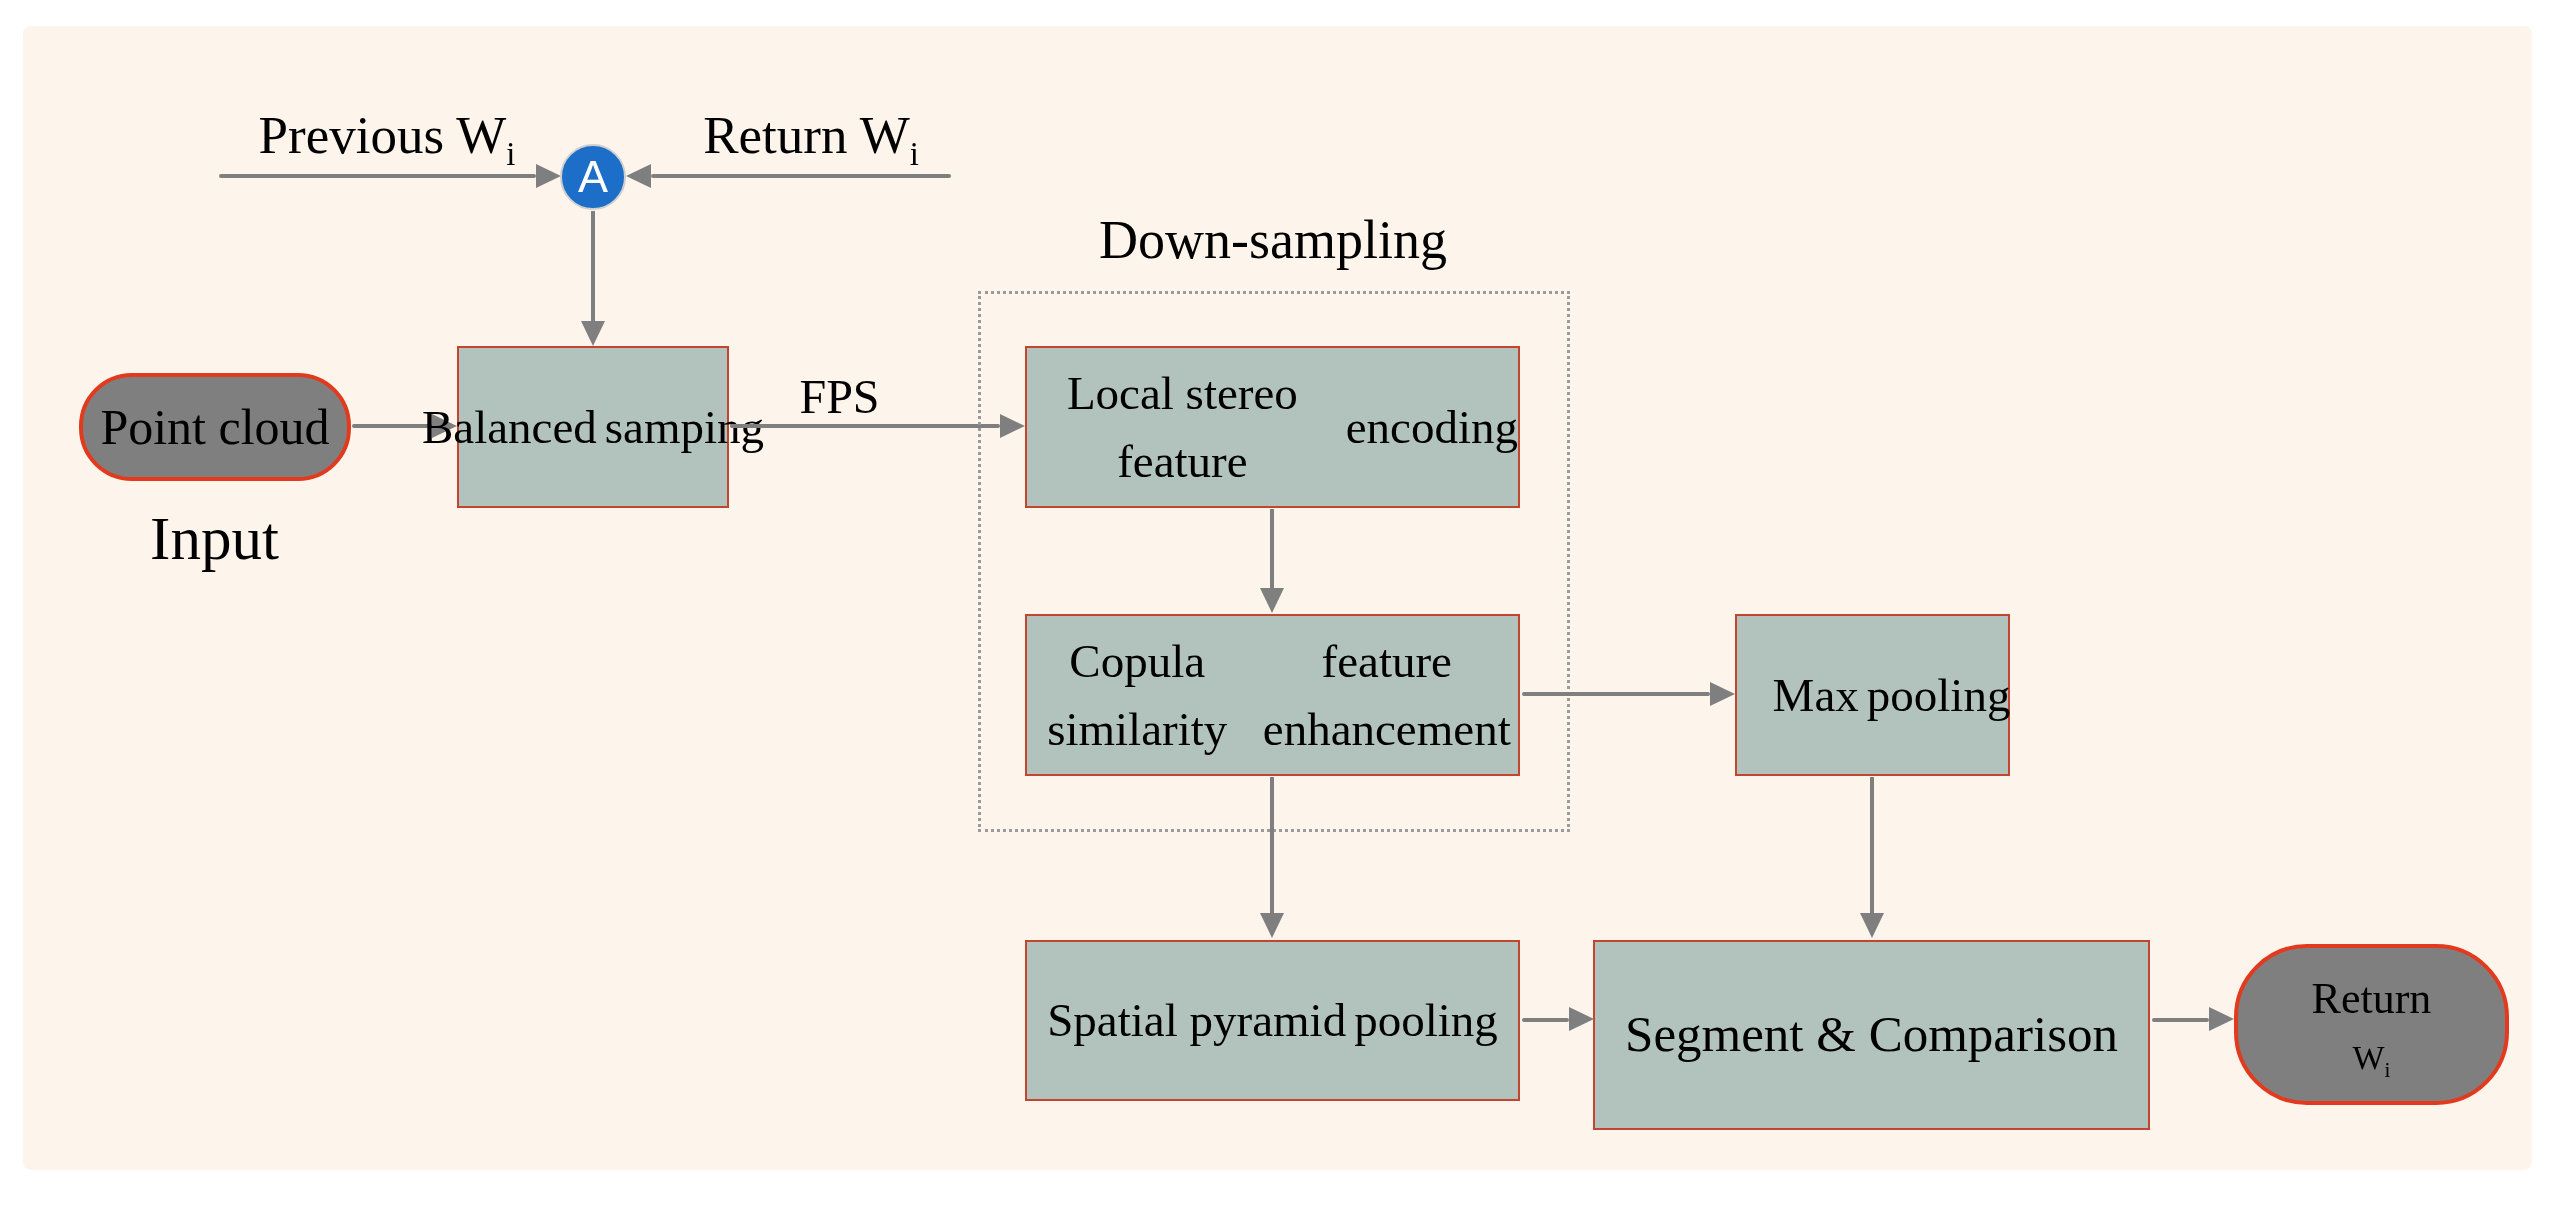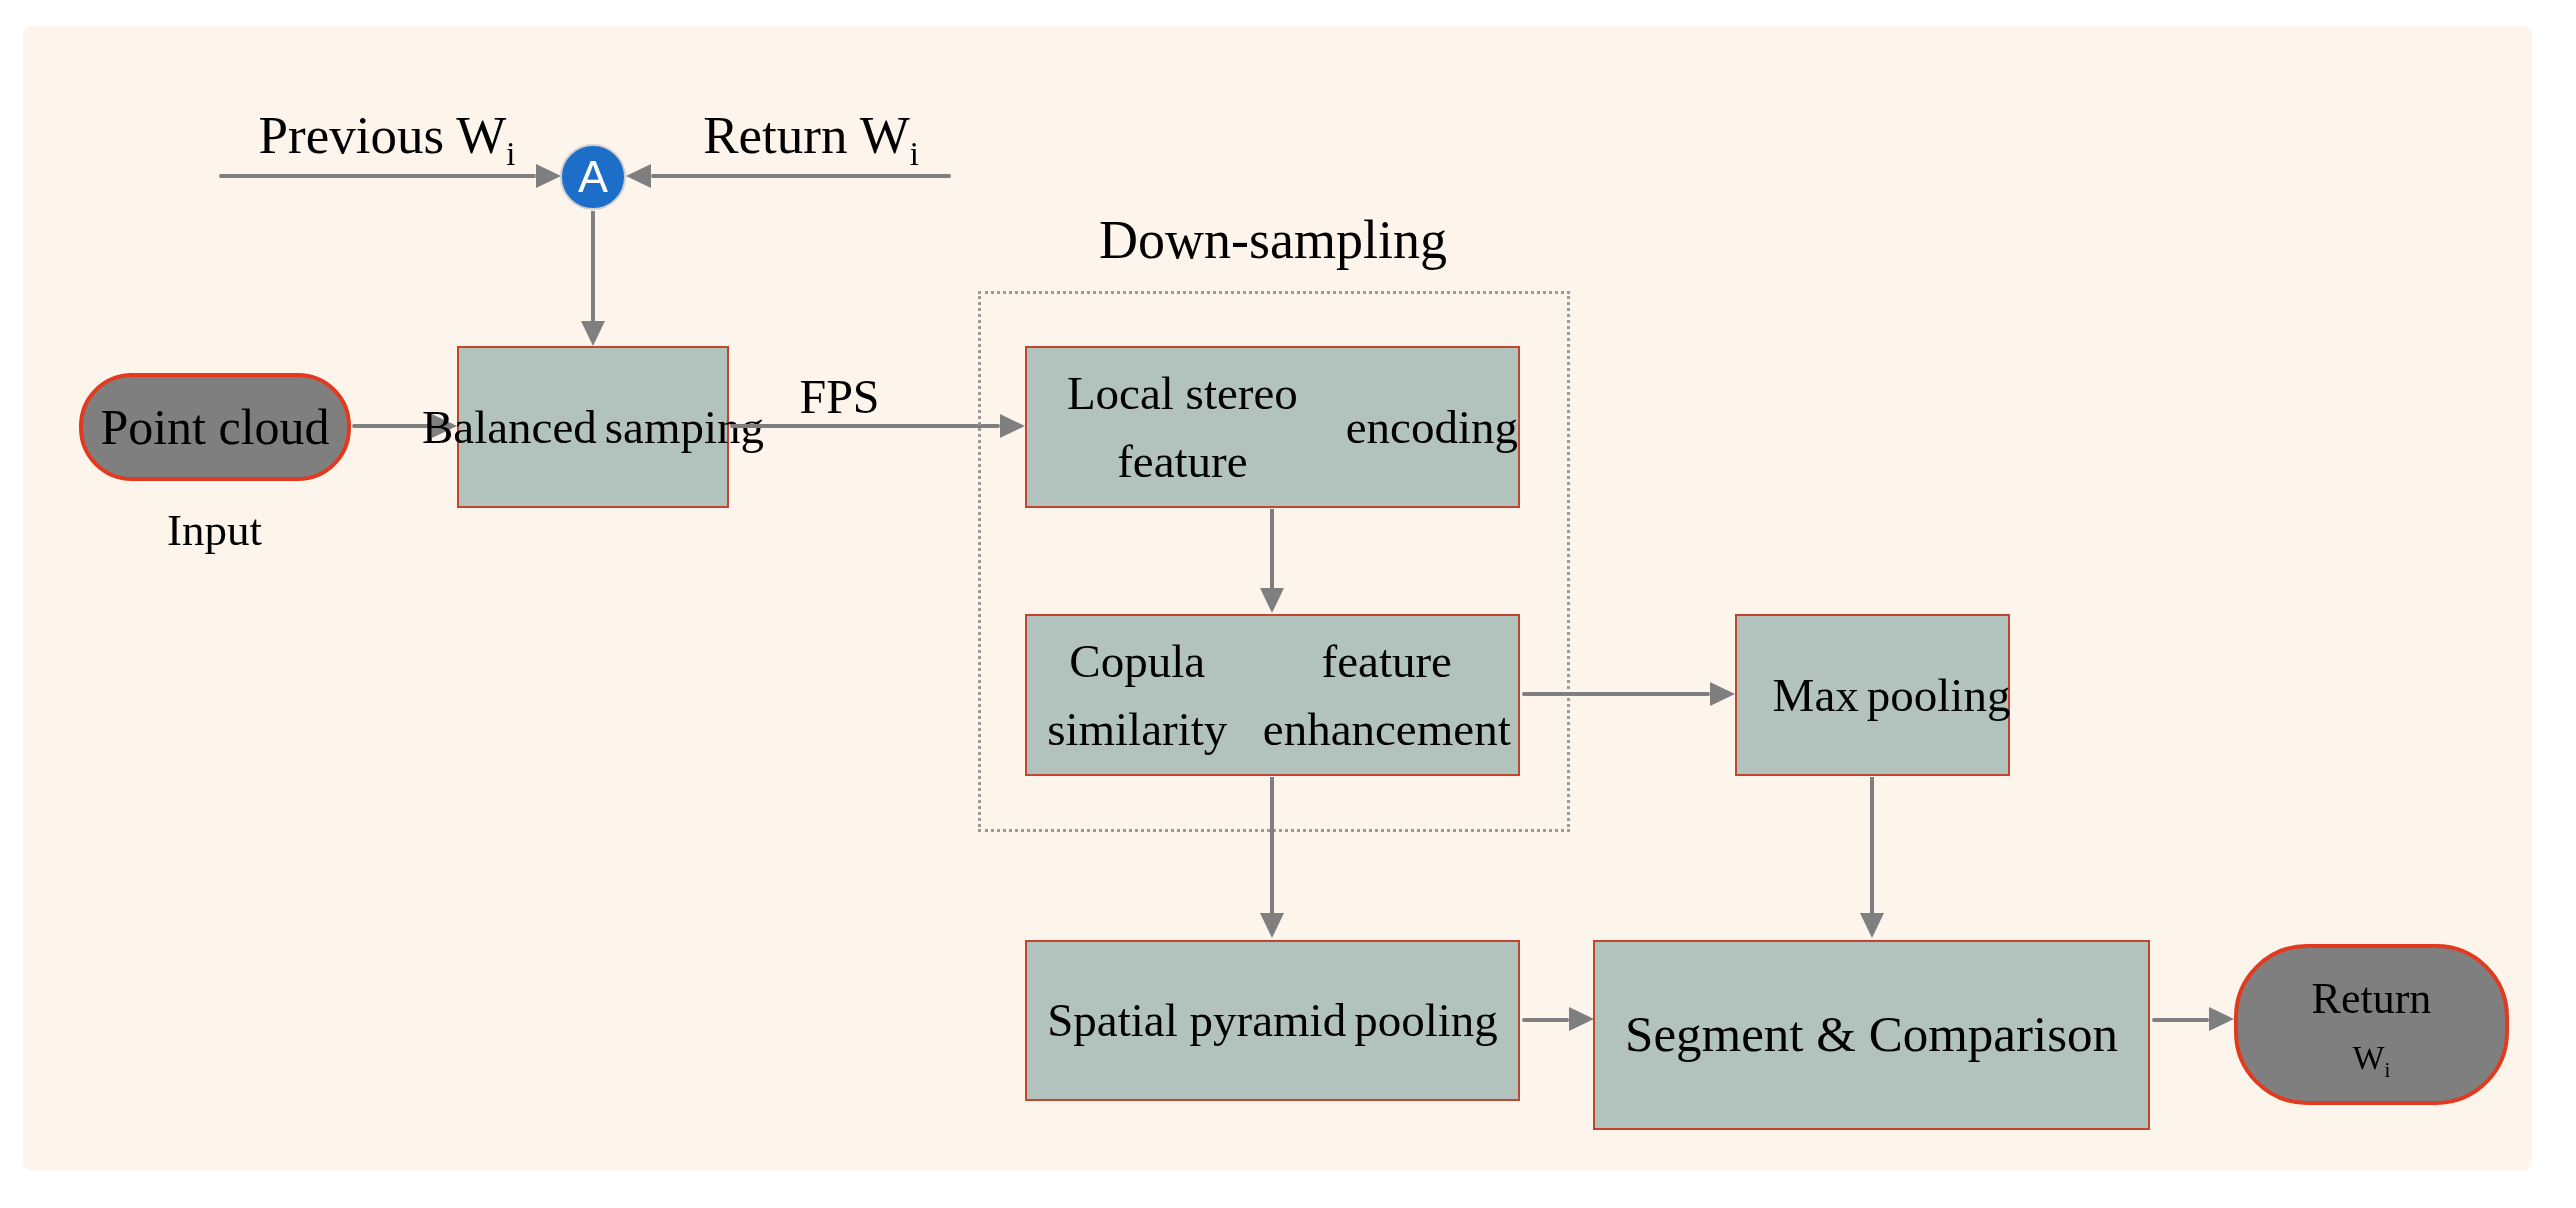--- a/index.html
+++ b/index.html
@@ -54,21 +54,21 @@
       <span>A</span>
     </div>
 
   <div class="vline" style="left:591px;top:211px;height:110px;"></div>
   <div class="tri-down" style="left:581px;top:321px;"></div>
 
   <div class="terminal" style="left:79px;top:373px;width:272px;height:108px;border-radius:53px;font-size:50px;">
       <span>Point cloud</span>
     </div>
 
-  <div class="lbl" style="left:112px;top:504px;width:205px;font-size:45px;"><span>Input</span></div>
+  <div class="lbl" style="left:112px;top:504px;width:205px;font-size:61px;"><span>Input</span></div>
 
   <div class="hline" style="left:352px;top:424px;width:80px;"></div>
   <div class="tri-right" style="left:432px;top:414px;"></div>
 
   <div class="box" style="left:457px;top:346px;width:272px;height:162px;">
     <div>Balanced</div>
     <div>samping</div>
   </div>
 
   <div class="lbl" style="left:752px;top:369px;width:175px;font-size:48px;"><span>FPS</span></div>

